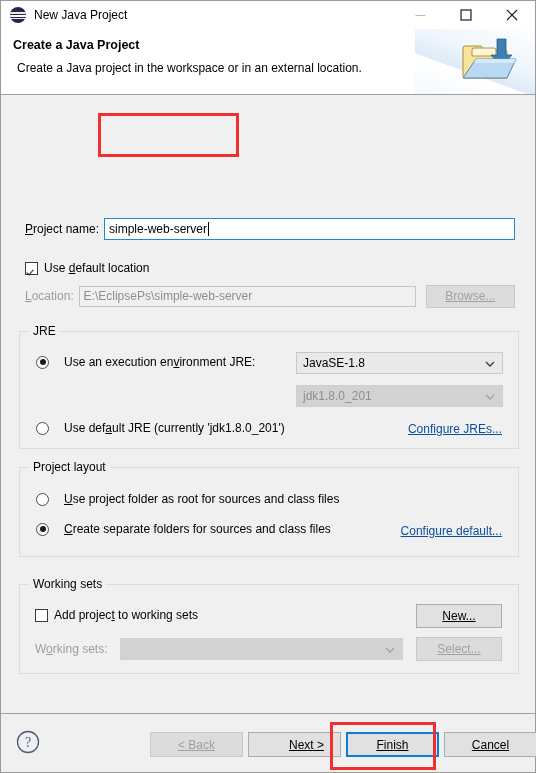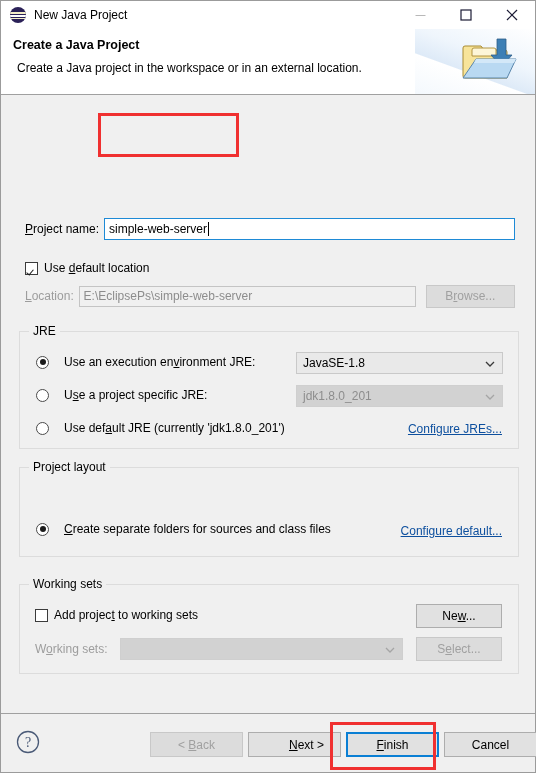--- a/index.html
+++ b/index.html
@@ -223,20 +223,21 @@
     background: #e1e1e1;
     border: 1px solid #adadad;
     box-sizing: border-box;
     font-family: "Liberation Sans", sans-serif;
     font-size: 12px;
     color: #000;
     display: flex;
     align-items: center;
     justify-content: center;
     white-space: nowrap;
+    text-decoration: underline;
   }
   .btn.disabled {
     color: #a0a0a0;
     background: #dcdcdc;
     border-color: #c8c8c8;
   }
   .browse-btn {
     width: 90px;
     height: 23px;
     margin-left: 10px;
@@ -443,43 +444,43 @@
       </div>
       <div class="combo" style="left:276px; top:20px; width:207px;">
         <span>JavaSE-1.8</span>
         <span class="chev">
           <svg width="10" height="6" viewBox="0 0 10 6">
               <path d="M1 1 L5 5 L9 1" fill="none" stroke="#3a3a3a" stroke-width="1.3"></path>
             </svg>
         </span>
       </div>
 
-      <div class="radio-row" style="left:16px; top:56px;">
-        <div class="radio"></div>
-        <div class="radio-label">U<span class="mn">s</span>e a project specific JRE:</div>
-      </div>
       <div class="combo disabled" style="left:276px; top:53px; width:207px;">
         <span>jdk1.8.0_201</span>
         <span class="chev">
           <svg width="10" height="6" viewBox="0 0 10 6">
               <path d="M1 1 L5 5 L9 1" fill="none" stroke="#a5a5a5" stroke-width="1.3"></path>
             </svg>
         </span>
       </div>
 
       <div class="radio-row" style="left:16px; top:89px;">
         <div class="radio"></div>
         <div class="radio-label">Use def<span class="mn">a</span>ult JRE (currently 'jdk1.8.0_201')</div>
       </div>
       <div class="link" style="right:16px; top:90px;">Configure JREs...</div>
     </div>
 
     <div class="group" id="layout-group">
       <div class="group-title">Project layout</div>
 
+      <div class="radio-row" style="left:16px; top:24px;">
+        <div class="radio"></div>
+        <div class="radio-label"><span class="mn">U</span>se project folder as root for sources and class files</div>
+      </div>
 
       <div class="radio-row" style="left:16px; top:54px;">
         <div class="radio selected"></div>
         <div class="radio-label"><span class="mn">C</span>reate separate folders for sources and class files</div>
       </div>
       <div class="link" style="right:16px; top:56px;">Configure default...</div>
     </div>
 
     <div class="group" id="ws-group">
       <div class="group-title">Working sets</div>

